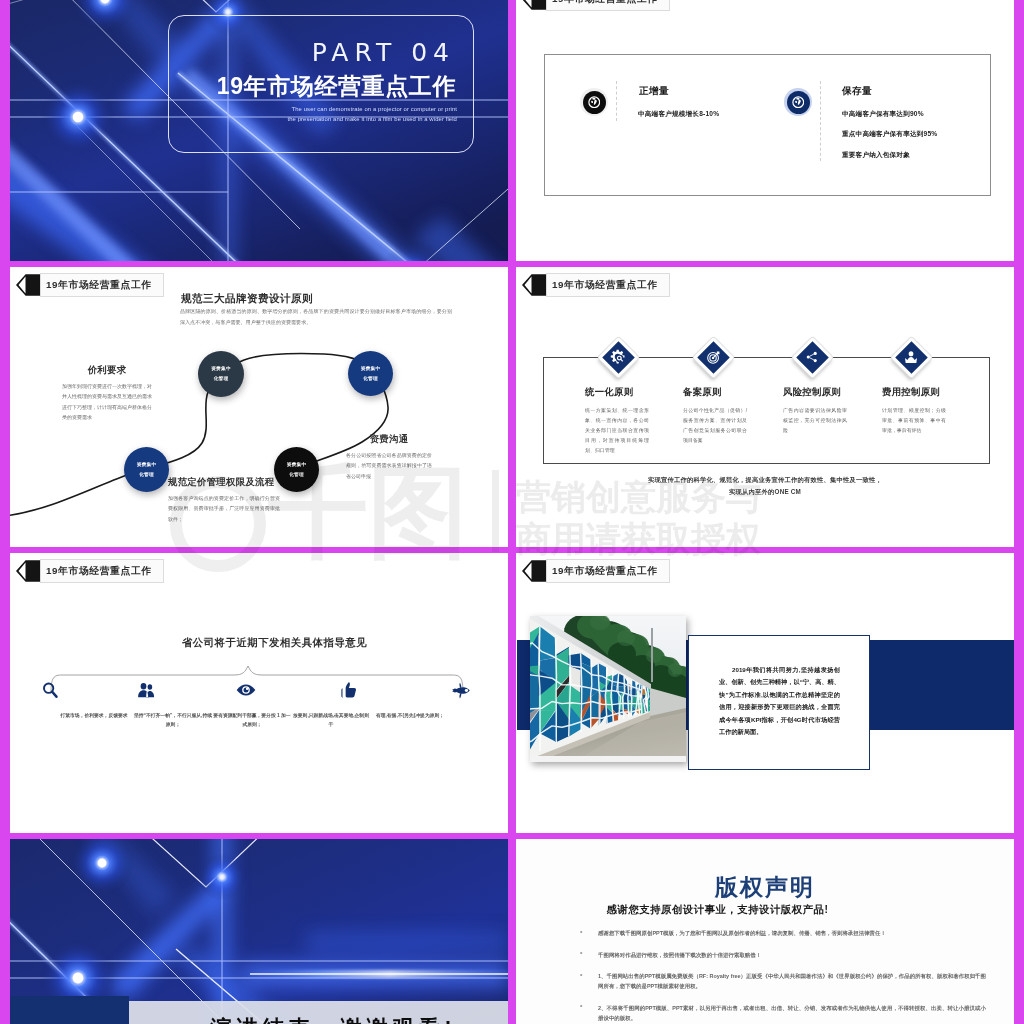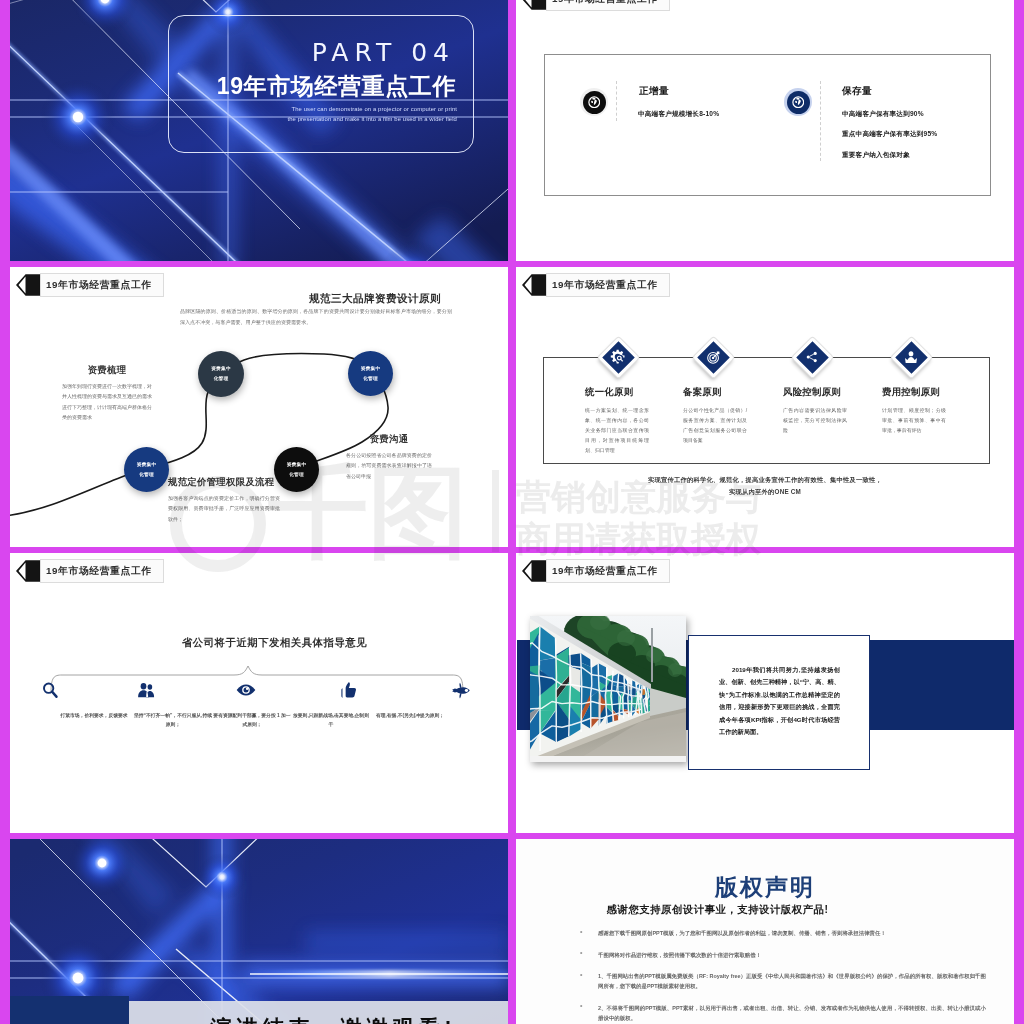--- a/index.html
+++ b/index.html
@@ -38,21 +38,21 @@
 
   
   .s2 .frame{position:absolute;left:28px;top:73px;width:447px;height:142px;border:1.2px solid #8d8d8d;box-sizing:border-box;}
   .s2 .dotwrap{position:absolute;width:28px;height:28px;border-radius:50%;display:flex;align-items:center;justify-content:center;}
   .s2 .dotwrap .inner{width:23px;height:23px;border-radius:50%;display:flex;align-items:center;justify-content:center;}
   .s2 .dash{position:absolute;width:0;border-left:1px dashed #cfcfcf;}
   .s2 h4{margin:0;font-size:9.6px;font-weight:700;color:#151515;letter-spacing:.4px;}
   .s2 p{margin:0;font-size:6.6px;color:#1f1f1f;font-weight:700;letter-spacing:.2px;}
 
   
-  .s3 .t3{position:absolute;left:171px;top:25px;width:260px;text-align:right;
+  .s3 .t3{position:absolute;left:171px;top:25px;width:260px;text-align:left;
        font-size:10.6px;font-weight:700;color:#2e2e2e;letter-spacing:.4px;}
   .s3 .d3{position:absolute;left:170px;top:39px;width:272px;font-size:5.05px;line-height:2.22;
        color:#6e6e6e;text-align:justify;}
   .s3 .circ{position:absolute;border-radius:50%;display:flex;flex-direction:column;
        align-items:center;justify-content:center;color:#ffffff;font-size:4.7px;line-height:2.1;
        box-shadow:1px 3px 7px rgba(0,0,0,.3);font-weight:600;letter-spacing:.2px;}
   .s3 .lbl{position:absolute;}
   .s3 .lbl .t{font-size:9.4px;font-weight:700;color:#333;letter-spacing:.3px;white-space:nowrap;}
   .s3 .lbl .p{font-size:5.0px;line-height:2.05;color:#686868;margin-top:4px;text-align:justify;}
 
@@ -264,21 +264,21 @@
  </div>
  <div class="circ" style="left:114px;top:180px;width:45px;height:45px;background:#163a80;">
   <div>资费集中</div>
   <div>化管理</div>
  </div>
  <div class="circ" style="left:264px;top:180px;width:45px;height:45px;background:#0d0d0d;">
   <div>资费集中</div>
   <div>化管理</div>
  </div>
  <div class="lbl" style="left:52px;top:97px;width:90px;text-align:center;">
-  <div class="t">资费梳理</div>
+  <div class="t">价利要求</div>
   <div class="p">加强年到现行资费进行一次数字梳理，对并人性梳理的资费与需求及互通已的需求进行下巧整理，计计现有高端户群体格分类的资费需求</div>
  </div>
  <div class="lbl" style="left:158px;top:209px;width:112px;">
   <div class="t">规范定价管理权限及流程</div>
   <div class="p">加强各客户询端点的资费定价工作，明确行分营资费权限用、资费审批手册，广泛呼应应用资费审批软件；</div>
  </div>
  <div class="lbl" style="left:336px;top:166px;width:86px;">
   <div class="t" style="text-align:center">资费沟通</div>
   <div class="p">各分公司按照省公司各品牌资费的定价规则，填写资费需求表查详解报中了语省公司申报</div>
  </div>

